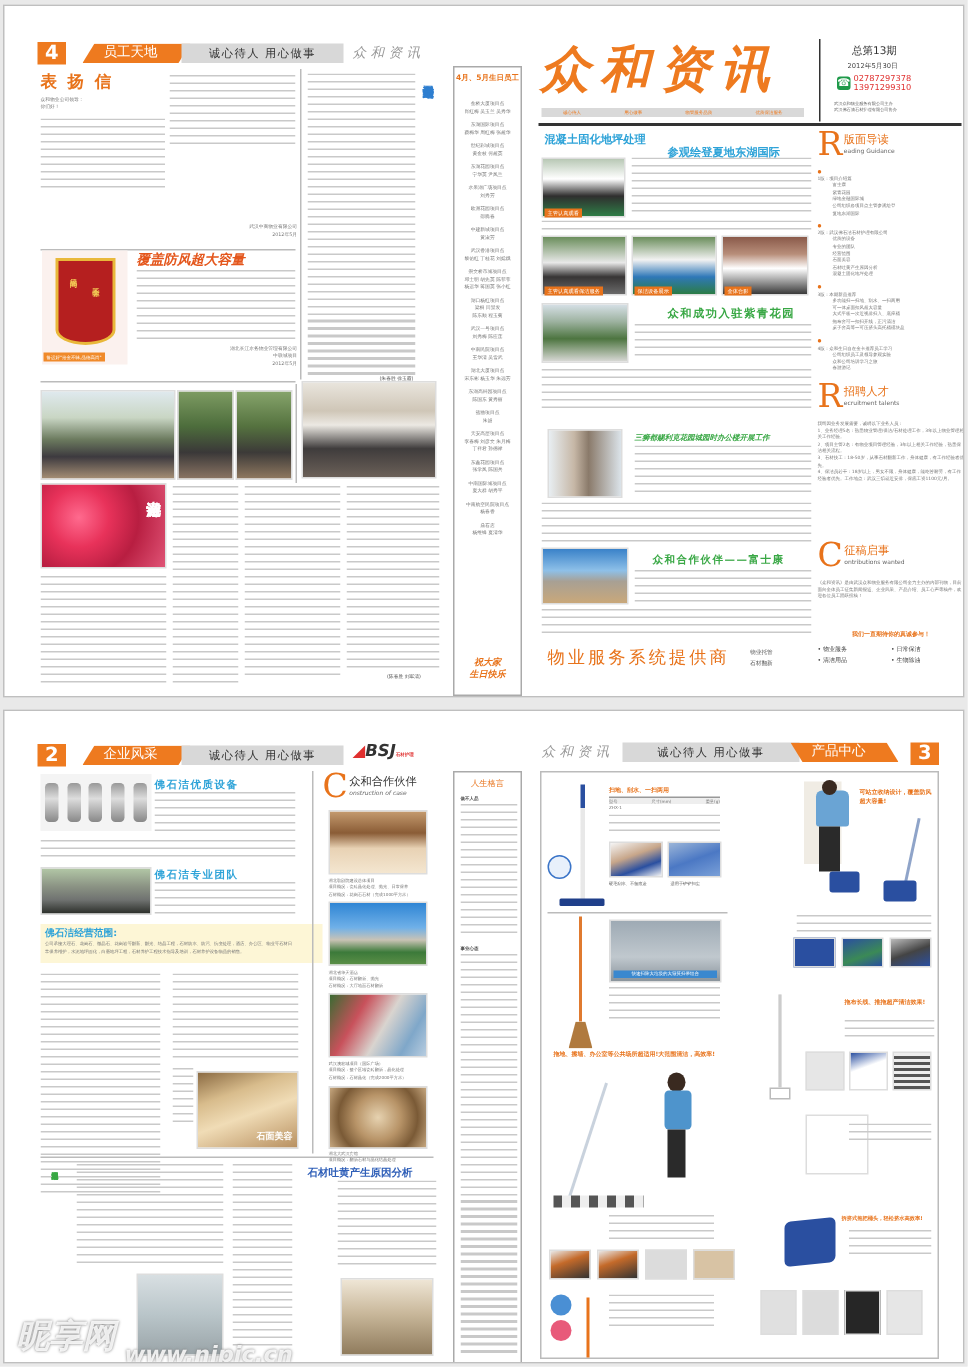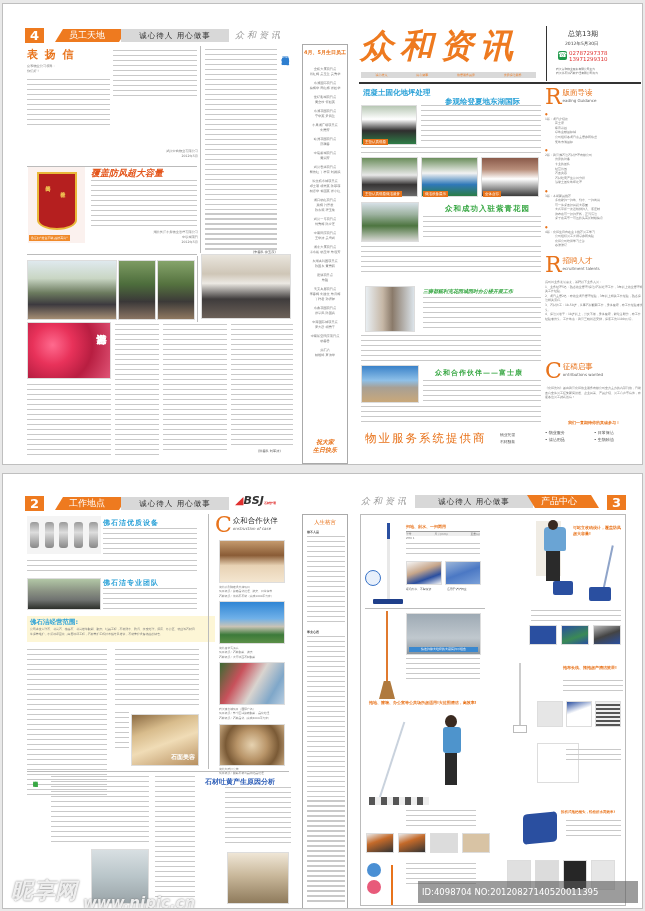--- a/index.html
+++ b/index.html
@@ -32,21 +32,21 @@
 </head>
 <body>
 
 <div class="page" id="top">
 
   <div class="pnum" style="left:22px;top:24px">4</div>
   <div class="sect" style="left:52px;top:25px;width:72px">员工天地</div>
   <div class="slogan" style="left:118px;top:25px;width:108px">诚心待人  用心做事</div>
   <div class="brush" style="left:232px;top:25px">众和资讯</div>
 
-  <div class="abs h-orange" style="left:24px;top:43px;font-size:11px;letter-spacing:2px;font-family:Liberation Serif, serif">表    扬    信</div>
+  <div class="abs h-orange" style="left:24px;top:43px;font-size:11px;letter-spacing:2px;font-family:Liberation Sans, sans-serif">表    扬    信</div>
   <div class="abs txt" style="left:24px;top:60px;width:80px">
     <span>众和物业公司领导：</span>
     <span>你们好！</span>
   </div>
   <div class="ghost" style="left:24px;top:75px;width:83px;height:50px">
       <i></i>
       <i></i>
       <i></i>
       <i></i>
       <i></i>
@@ -467,21 +467,21 @@
       <span>• <b style="font-weight:normal">日常保洁</b></span>
       <span>• <b style="font-weight:normal">清洁用品</b></span>
       <span>• <b style="font-weight:normal">生物除油</b></span>
     </div>
   </div>
 </div>
 
 <div class="page" id="bot">
 
   <div class="pnum" style="left:22px;top:22px">2</div>
-  <div class="sect" style="left:52px;top:23px;width:72px">工作地点</div>
+  <div class="sect" style="left:52px;top:23px;width:72px">企业风采</div>
   <div class="slogan" style="left:118px;top:23px;width:108px">诚心待人  用心做事</div>
   <div class="abs" style="left:232px;top:20px;color:#333;font-size:11px;font-weight:bold;font-style:italic">
     <span style="color:#e0302f">◢</span><span>BSJ</span><span style="font-size:3px;font-style:normal;color:#e0302f">石材护理</span>
   </div>
 
   <div class="abs" style="left:24px;top:42px;width:74px;height:38px;background:#f4f4f4">
     <div style="display:flex;justify-content:space-around;padding-top:6px">
       <div style="width:9px;height:26px;background:linear-gradient(180deg,#999 0,#ddd 40%,#888 100%);border-radius:3px"></div>
       <div style="width:9px;height:26px;background:linear-gradient(180deg,#999 0,#ddd 40%,#888 100%);border-radius:3px"></div>
       <div style="width:9px;height:26px;background:linear-gradient(180deg,#999 0,#ddd 40%,#888 100%);border-radius:3px"></div>
@@ -872,14 +872,13 @@
         <i></i>
         <i></i>
         <i></i>
         <i></i>
         <i></i>
       </div>
   </div>
 
   <div class="wm" style="left:8px;top:402px;font-size:22px;color:rgba(255,255,255,.85);text-shadow:0 0 2px #777">昵享网</div>
   <div class="wm" style="left:80px;top:420px;font-size:15px;color:rgba(255,255,255,.85);text-shadow:0 0 2px #777">www.nipic.cn</div>
-  <div class="abs" style="left:415px;top:407px;width:220px;height:22px;background:rgba(90,90,90,.6);color:#fff;font-size:8.5px;line-height:22px;padding-left:4px;white-space:nowrap">ID:4098704 NO:20120827140520011395</div>
 </div>
 
 </body></html>

